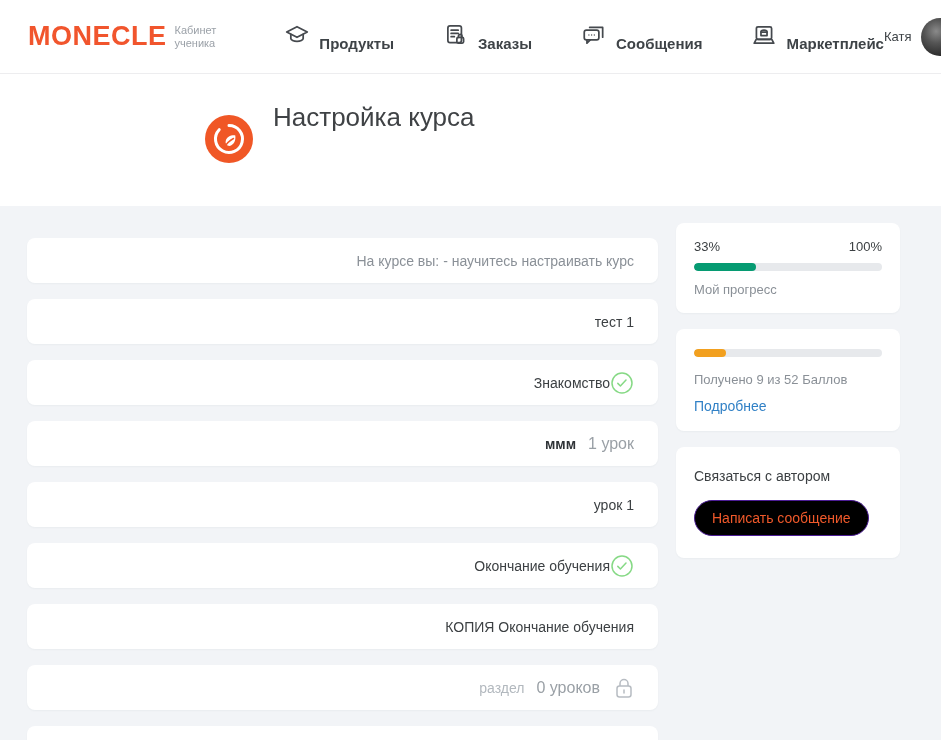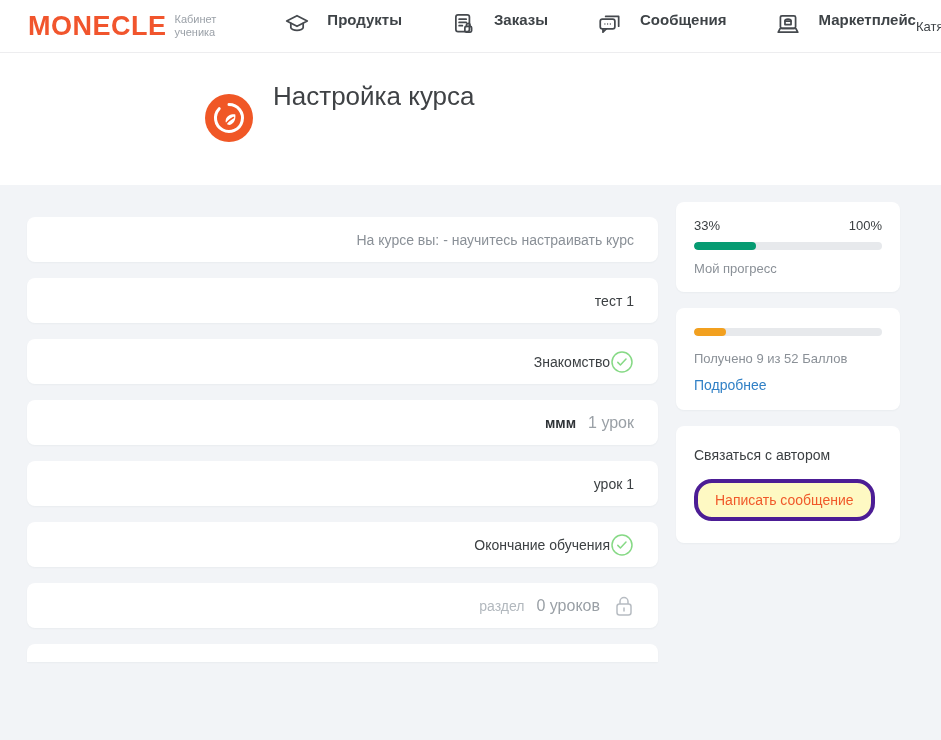--- a/index.html
+++ b/index.html
@@ -4,32 +4,32 @@
 <style>
   * { margin:0; padding:0; box-sizing:border-box; }
   html,body { width:941px; height:740px; overflow:hidden; }
   body {
     font-family:"Liberation Sans","DejaVu Sans",sans-serif;
     background:#f2f4f7;
     color:#3c4043;
   }
   
   .navbar {
-    height:53px; background:#fff; border-bottom:1px solid #ededef;
+    height:74px; background:#fff; border-bottom:1px solid #ededef;
     display:flex; align-items:center; padding:0 28px;
   }
   .logo-wrap { display:flex; align-items:center; gap:8px; }
   .logo-text {
     font-size:27px; font-weight:bold; color:#f1552d; letter-spacing:0.5px;
   }
   .logo-sub {
     font-size:11px; line-height:13px; color:#9ba1a8;
   }
   .nav-items { display:flex; align-items:center; gap:49px; margin-left:68px; }
-  .nav-item { display:flex; align-items:flex-start; gap:17px; cursor:pointer; }
+  .nav-item { display:flex; align-items:flex-end; gap:9px; cursor:pointer; }
   .nav-item svg { width:26px; height:26px; stroke:#45494e; fill:none; stroke-width:1.6; stroke-linecap:round; stroke-linejoin:round; }
   .nav-label { font-size:15px; color:#3e4347; font-weight:bold; }
   .user-wrap { margin-left:auto; display:flex; align-items:center; gap:10px; }
   .user-name { font-size:13px; color:#3e4347; }
   .user-avatar {
     width:38px; height:38px; border-radius:50%;
     background:radial-gradient(circle at 40% 35%, #8a8a8a 0%, #555 35%, #2b2b2b 75%, #1a1a1a 100%);
   }
   
   .course-header { background:#fff; height:132px; padding:28px 0 0 205px; display:flex; }
@@ -67,22 +67,22 @@
   .bar-fill { height:100%; border-radius:4px; }
   .bar-fill.green { background:#069b72; }
   .bar-fill.orange { background:#f2a01f; }
   .side-label { font-size:13px; color:#8a9097; margin-top:11px; }
   .points-card { padding-top:20px; }
   .points-text { font-size:13px; color:#8a9097; margin-top:15px; }
   .points-link { font-size:14px; color:#3181c6; margin-top:11px; cursor:pointer; display:inline-block; }
   .contact-card { padding:21px 18px 22px; }
   .contact-title { font-size:14px; color:#3c4043; }
   .contact-btn {
-    margin-top:16px; display:inline-block; background:#fef9c3;
-    border:4px solid #4c1d95; color:#f0592a; font-size:14px;
+    margin-top:16px; display:inline-block; background:#000000;
+    border:1px solid #4c1d95; color:#f0592a; font-size:14px;
     padding:9px 17px; border-radius:18px; cursor:pointer;
     font-family:inherit;
   }
 </style>
 </head>
 <body>
 
 <div class="navbar">
   <div class="logo-wrap">
     <span class="logo-text">MONECLE</span>
@@ -193,20 +193,23 @@
     <div class="card lesson-row">
       <span class="lesson-title">Окончание обучения</span>
       <span class="check-icon">
         <svg viewBox="0 0 24 24">
             <circle cx="12" cy="12" r="10" fill="none" stroke="#86d985" stroke-width="1.5"></circle>
             <path d="M7.8 12.4l2.6 2.6 5.6-6" fill="none" stroke="#86d985" stroke-width="1.5" stroke-linecap="round" stroke-linejoin="round"></path>
           </svg>
       </span>
     </div>
 
+    <div class="card lesson-row">
+      <span class="lesson-title">КОПИЯ Окончание обучения</span>
+    </div>
 
     <div class="card lesson-row disabled">
       <span class="lesson-title">раздел</span>
       <span class="lesson-meta">0 уроков</span>
       <span class="lock-icon">
         <svg viewBox="0 0 20 22">
             <rect x="3" y="9" width="14" height="11" rx="2.5"></rect>
             <path d="M6 9V6.5a4 4 0 0 1 8 0V9"></path>
             <path d="M10 13v3" stroke-linecap="round"></path>
           </svg>

